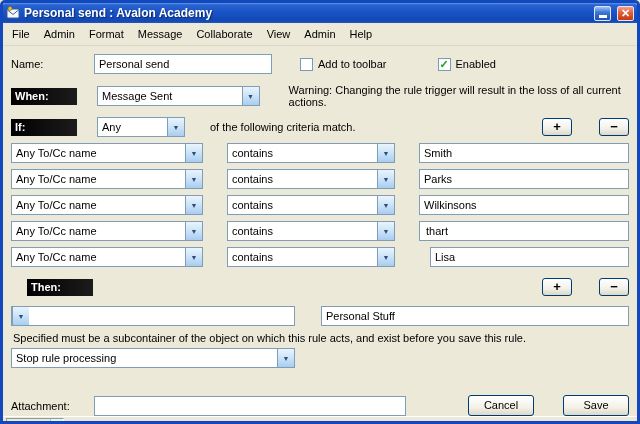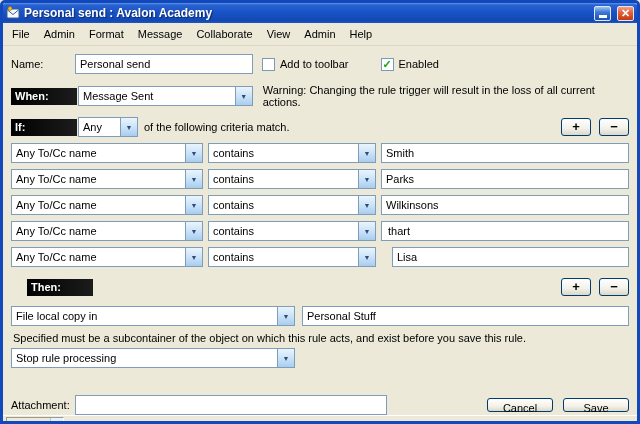--- a/index.html
+++ b/index.html
@@ -43,21 +43,21 @@
   .menubar {
     height:19px; flex:0 0 19px;
     display:flex; align-items:center;
     background:#ece9d8; border-bottom:1px solid #dcd8c8;
     font-size:11px; padding:11px 2px;
   }
   .menu-item { padding:2px 7px 3px; color:#000; }
 
   
   .body { flex:1; padding:0 8px; display:flex; flex-direction:column; }
-  .row { display:flex; align-items:center; }
+  .row { display:flex; align-items:center;gap:19px; }
 
   .field-label { width:64px; font-size:11px; color:#000; }
 
   .input {
     height:20px; border:1px solid #7f9db9; background:#fff;
     font-family:inherit; font-size:11px; padding:0 4px; color:#000;
   }
 
   .cb-group { display:flex; align-items:center; gap:5px; font-size:11px; }
   .checkbox {
@@ -85,21 +85,21 @@
     color:#2c4c7c; font-size:7px;
   }
 
   .small-btn {
     width:30px; height:18px;
     border:1px solid #003c74; border-radius:3px;
     background:linear-gradient(180deg,#ffffff 0%,#f2f0e8 60%,#dcd8c8 100%);
     font-size:13px; font-weight:bold; line-height:15px; text-align:center; color:#000;
   }
   .xp-btn {
-    width:66px; height:14px;
+    width:66px; height:21px;
     border:1px solid #003c74; border-radius:3px;
     background:linear-gradient(180deg,#ffffff 0%,#f4f1e8 60%,#ddd8c8 100%);
     font-size:11px; text-align:center; line-height:19px; color:#000;
   }
 
   .plain-text { font-size:11px; color:#000; }
   .spacer { flex:1; }
 
   
   .statusbar {
@@ -176,21 +176,21 @@
         <span class="combo-text">Message Sent</span>
         <span class="combo-btn">
             <span>▼</span>
           </span>
       </div>
       <span class="plain-text" style="margin-left:10px;">Warning:  Changing the rule trigger will result in the loss of all current actions.</span>
     </div>
 
     <div class="row" style="margin-top:9px;">
       <span class="section-label">If:</span>
-      <div class="combo" style="width:60px; margin-left:1px;">
+      <div class="combo" style="width:88px; margin-left:1px;">
         <span class="combo-text">Any</span>
         <span class="combo-btn">
             <span>▼</span>
           </span>
       </div>
       <span class="plain-text" style="margin-left:6px;">of the following criteria match.</span>
       <span class="spacer"></span>
       <span class="small-btn">+</span>
       <span class="small-btn" style="margin-left:8px;">−</span>
     </div>
@@ -277,21 +277,20 @@
 
     <div class="row" style="margin-top:11px;padding-left:16px;">
       <span class="section-label">Then:</span>
       <span class="spacer"></span>
       <span class="small-btn">+</span>
       <span class="small-btn" style="margin-left:8px;">−</span>
     </div>
 
     <div class="row" style="margin-top:10px;">
       <div class="combo" style="width:284px;">
-        <span class="combo-text">File local copy in</span>
         <span class="combo-btn">
             <span>▼</span>
           </span>
       </div>
       <input class="input" style="flex: 1 1 0%; margin-left: 7px;" value="Personal Stuff">
     </div>
 
     <div class="row" style="margin-top:6px;">
       <span class="plain-text" style="padding-left:2px;">Specified must be a subcontainer of the object on which this rule acts, and  exist before you save this rule.</span>
     </div>

